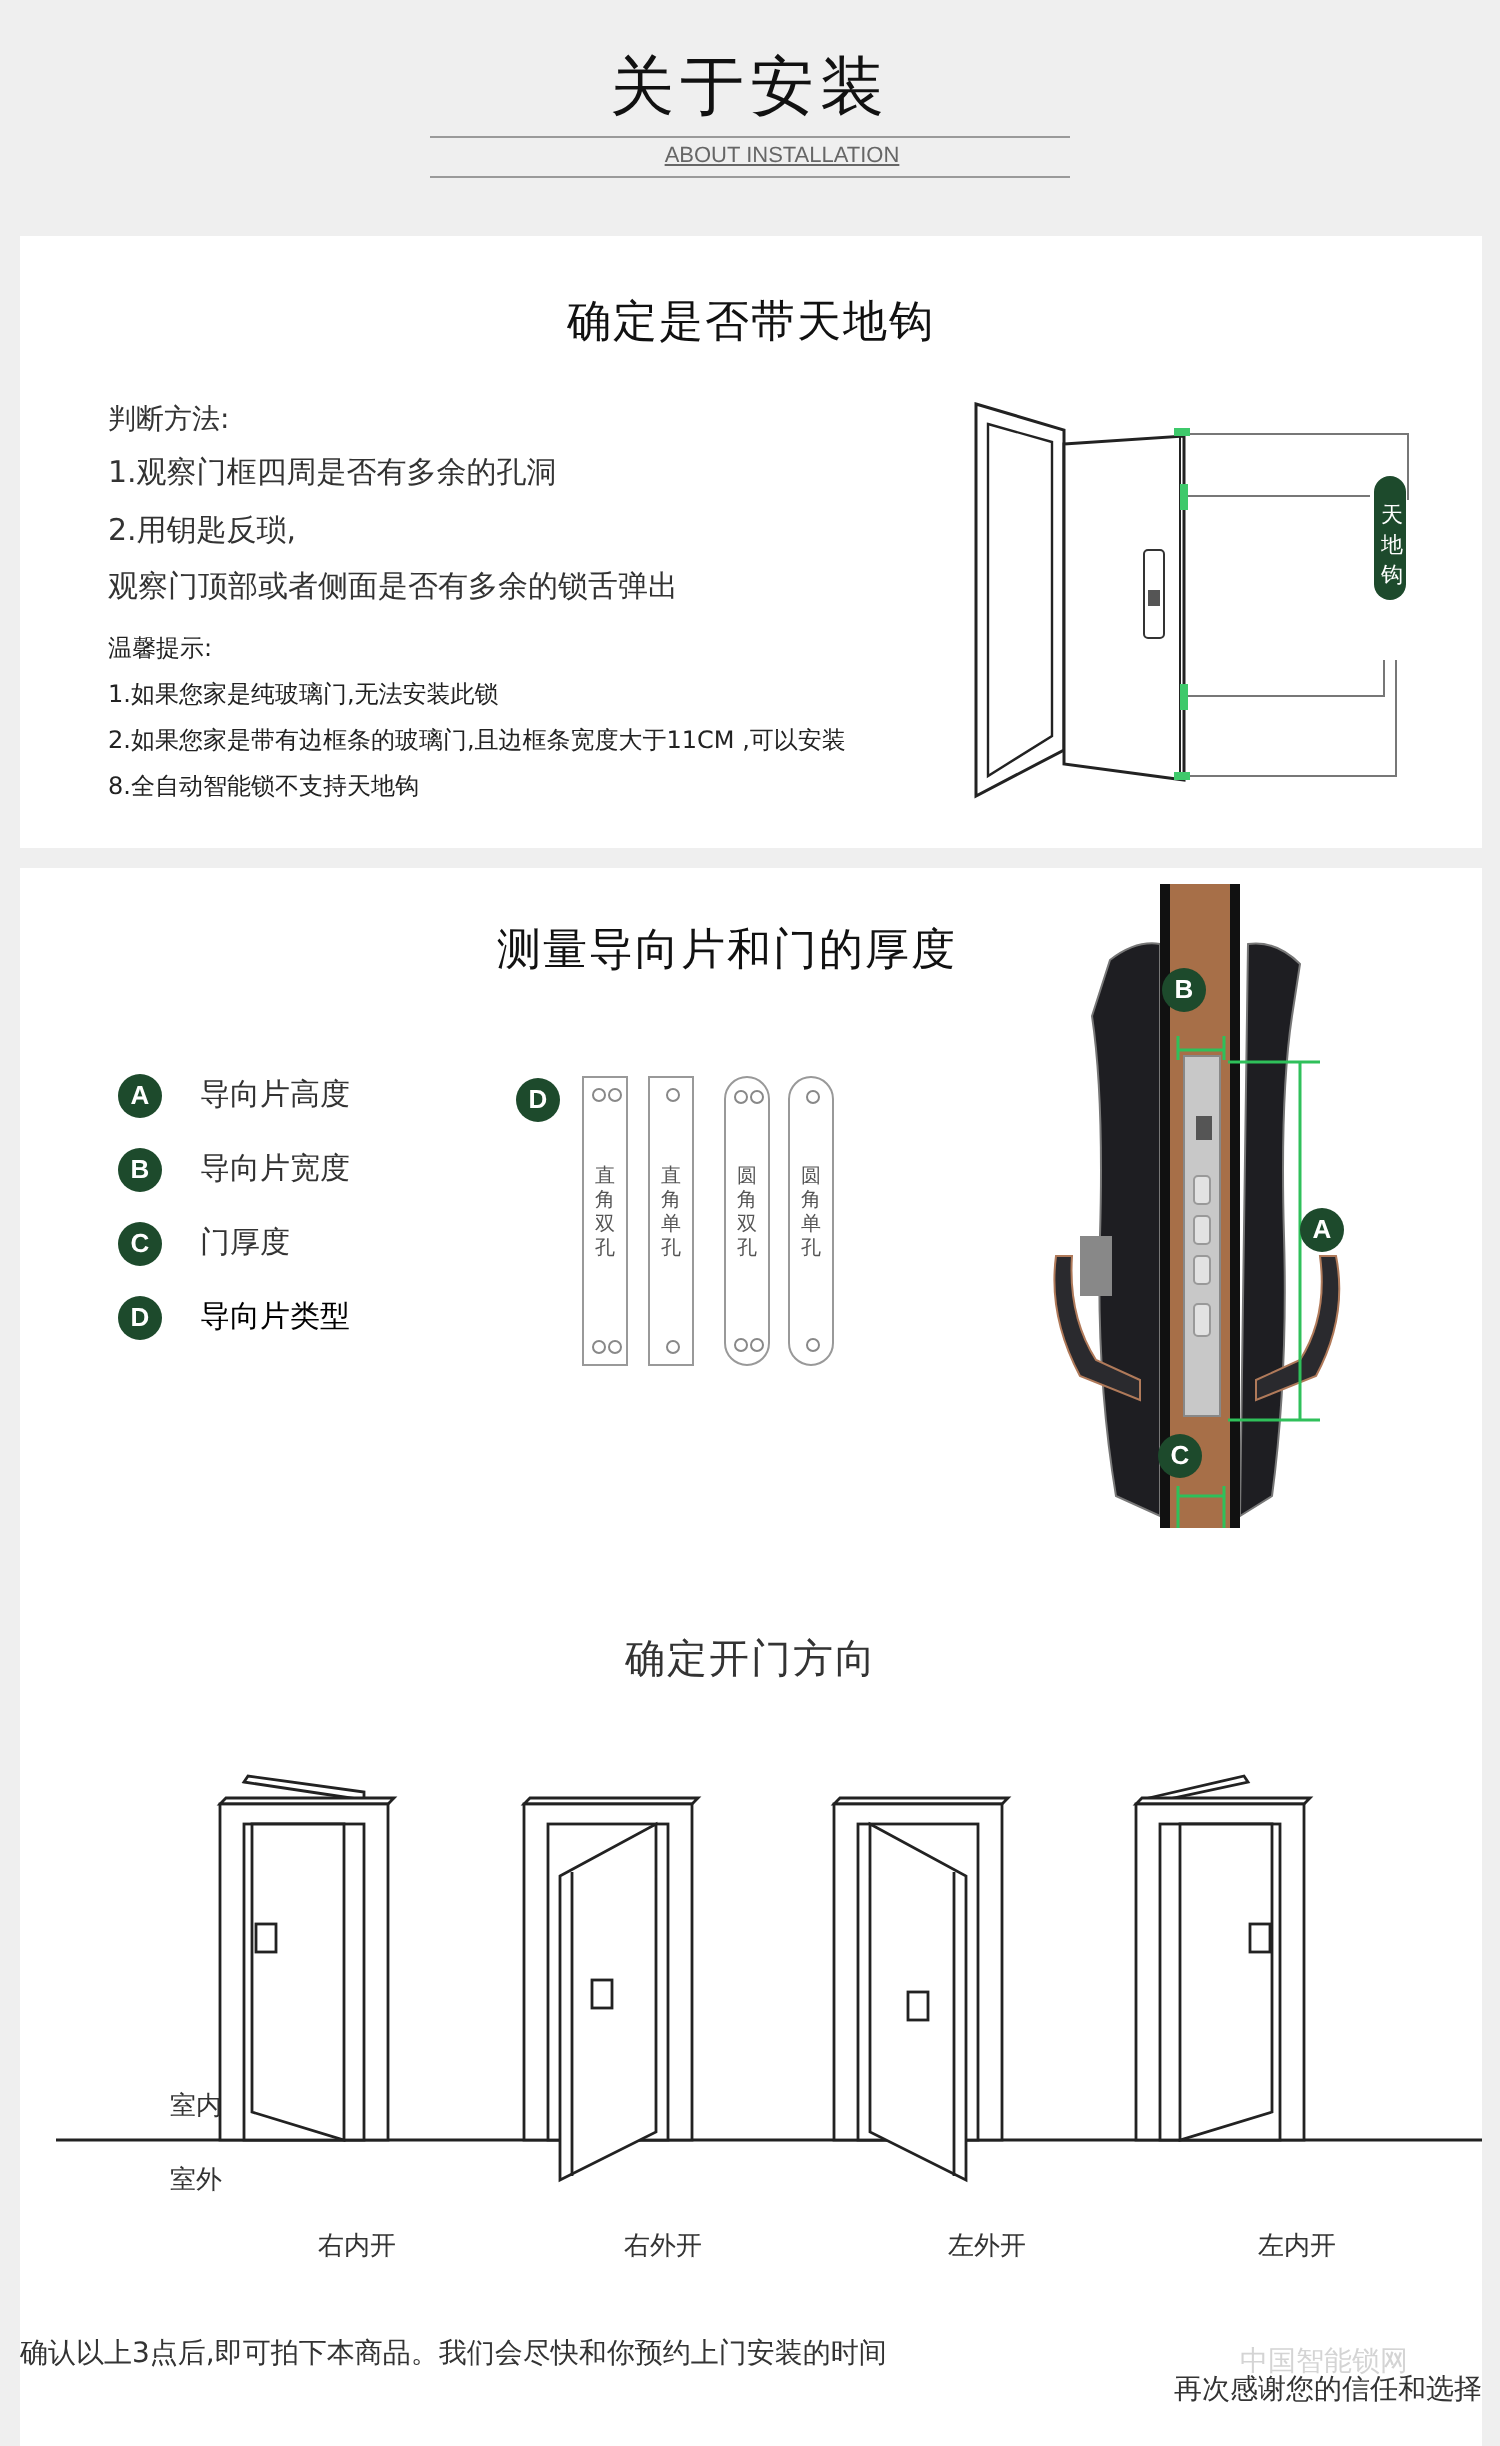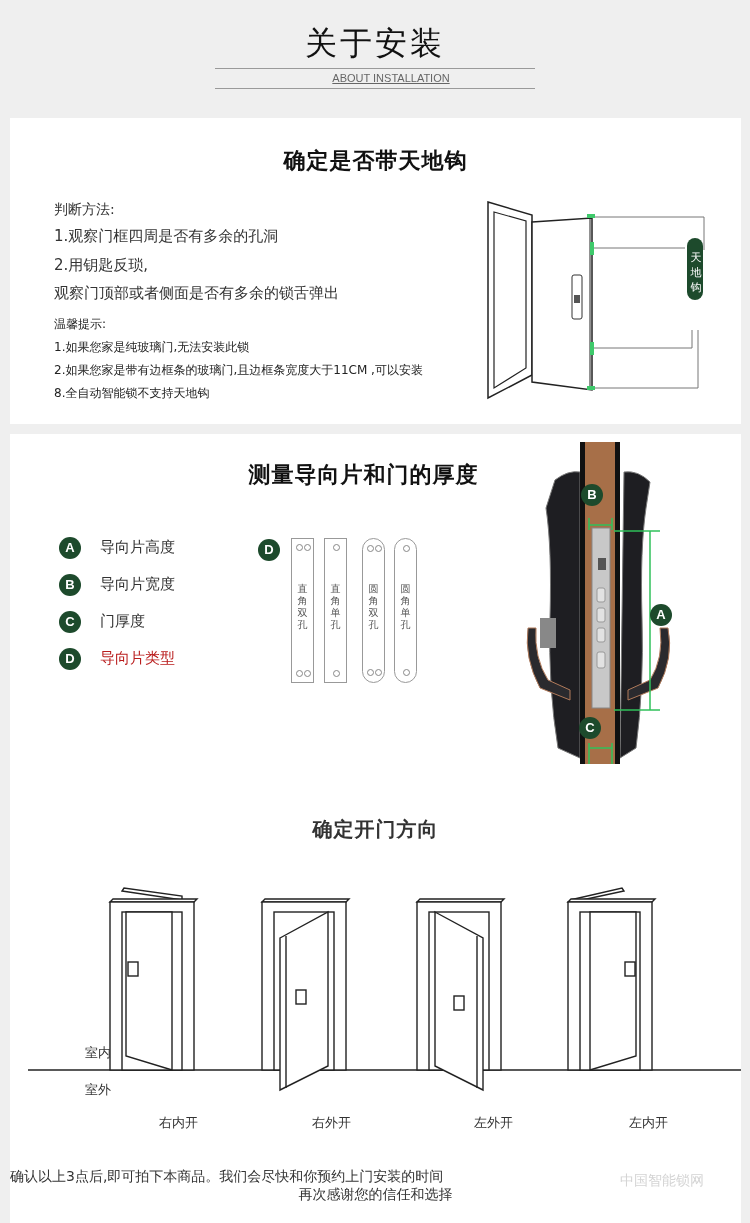--- a/index.html
+++ b/index.html
@@ -2,21 +2,21 @@
 <html><head>
 <meta charset="utf-8">
 <style>
   html,body{margin:0;padding:0;}
   body{width:750px;height:1223px;background:#efefef;position:relative;overflow:hidden;font-family:"DejaVu Sans","Liberation Sans",sans-serif;color:#222;}
   .abs{position:absolute;}
   .hdr-title{left:0;width:750px;top:22px;text-align:center;font-size:32px;letter-spacing:3px;color:#111;}
   .hdr-line{left:215px;width:320px;height:1px;background:#9a9a9a;}
   .hdr-sub{left:16px;width:750px;top:72px;text-align:center;font-size:11px;color:#666;font-family:"Liberation Sans",sans-serif;text-decoration:underline;}
   .card{left:10px;width:731px;background:#fff;}
-  .card-title{left:0;width:100%;text-align:center;font-size:22px;color:#111;letter-spacing:1px;font-weight:bold;}
+  .card-title{left:0;width:100%;text-align:center;font-size:22px;color:#111;letter-spacing:1px;}
   .txt{white-space:nowrap;}
   .badge{width:22px;height:22px;border-radius:50%;background:#1d4a2c;color:#fff;font-weight:bold;font-size:13px;text-align:center;line-height:22px;font-family:"Liberation Sans",sans-serif;}
   .plate{border:1px solid #999;background:#fff;box-sizing:border-box;}
   .plate .lbl{position:absolute;left:0;right:0;top:44px;text-align:center;font-size:10px;line-height:12px;color:#555;}
   .hole{position:absolute;width:5px;height:5px;border:1px solid #888;border-radius:50%;}
   .dir-lbl{font-size:13px;color:#333;margin-left:28px;}
 </style>
 </head>
 <body>
 
@@ -65,21 +65,21 @@
 <div class="abs card" style="top:434px;height:407px">
   <div class="abs card-title" style="top:26px;left:-12px">测量导向片和门的厚度</div>
 
   <div class="abs badge" style="left:49px;top:103px">A</div>
   <div class="abs txt" style="left:90px;top:104px;font-size:15px;color:#333">导向片高度</div>
   <div class="abs badge" style="left:49px;top:140px">B</div>
   <div class="abs txt" style="left:90px;top:141px;font-size:15px;color:#333">导向片宽度</div>
   <div class="abs badge" style="left:49px;top:177px">C</div>
   <div class="abs txt" style="left:90px;top:178px;font-size:15px;color:#333">门厚度</div>
   <div class="abs badge" style="left:49px;top:214px">D</div>
-  <div class="abs txt" style="left:90px;top:215px;font-size:15px;color:#b91c1c">导向片类型</div>
+  <div class="abs txt" style="left:90px;top:215px;font-size:15px;color:#000000">导向片类型</div>
 
   <div class="abs badge" style="left:248px;top:105px">D</div>
 
   <div class="abs plate" style="left:281px;top:104px;width:23px;height:145px">
     <span class="hole" style="left:4px;top:5px"></span>
       <span class="hole" style="left:12px;top:5px"></span>
     <span class="hole" style="left:4px;bottom:5px"></span>
       <span class="hole" style="left:12px;bottom:5px"></span>
     <div class="lbl">
       <div>直</div>
@@ -189,15 +189,15 @@
   </svg>
   <div class="abs dir-lbl" style="left:47px;top:268px">室内</div>
   <div class="abs dir-lbl" style="left:47px;top:305px">室外</div>
 
   <div class="abs dir-lbl" style="left:121px;top:338px">右内开</div>
   <div class="abs dir-lbl" style="left:274px;top:338px">右外开</div>
   <div class="abs dir-lbl" style="left:436px;top:338px">左外开</div>
   <div class="abs dir-lbl" style="left:591px;top:338px">左内开</div>
 
   <div class="abs txt" style="left:0;width:731px;text-align:left;top:392px;font-size:14px;color:#333">确认以上3点后,即可拍下本商品。我们会尽快和你预约上门安装的时间</div>
-  <div class="abs txt" style="left:0;width:731px;text-align:center;top:410px;font-size:14px;color:#333">再次感谢您的信任和选择</div>
+  <div class="abs txt" style="left:0;width:731px;text-align:right;top:410px;font-size:14px;color:#333">再次感谢您的信任和选择</div>
   <div class="abs txt" style="left:610px;top:396px;font-size:14px;color:#d4d4d4">中国智能锁网</div>
 </div>
 
 </body></html>

